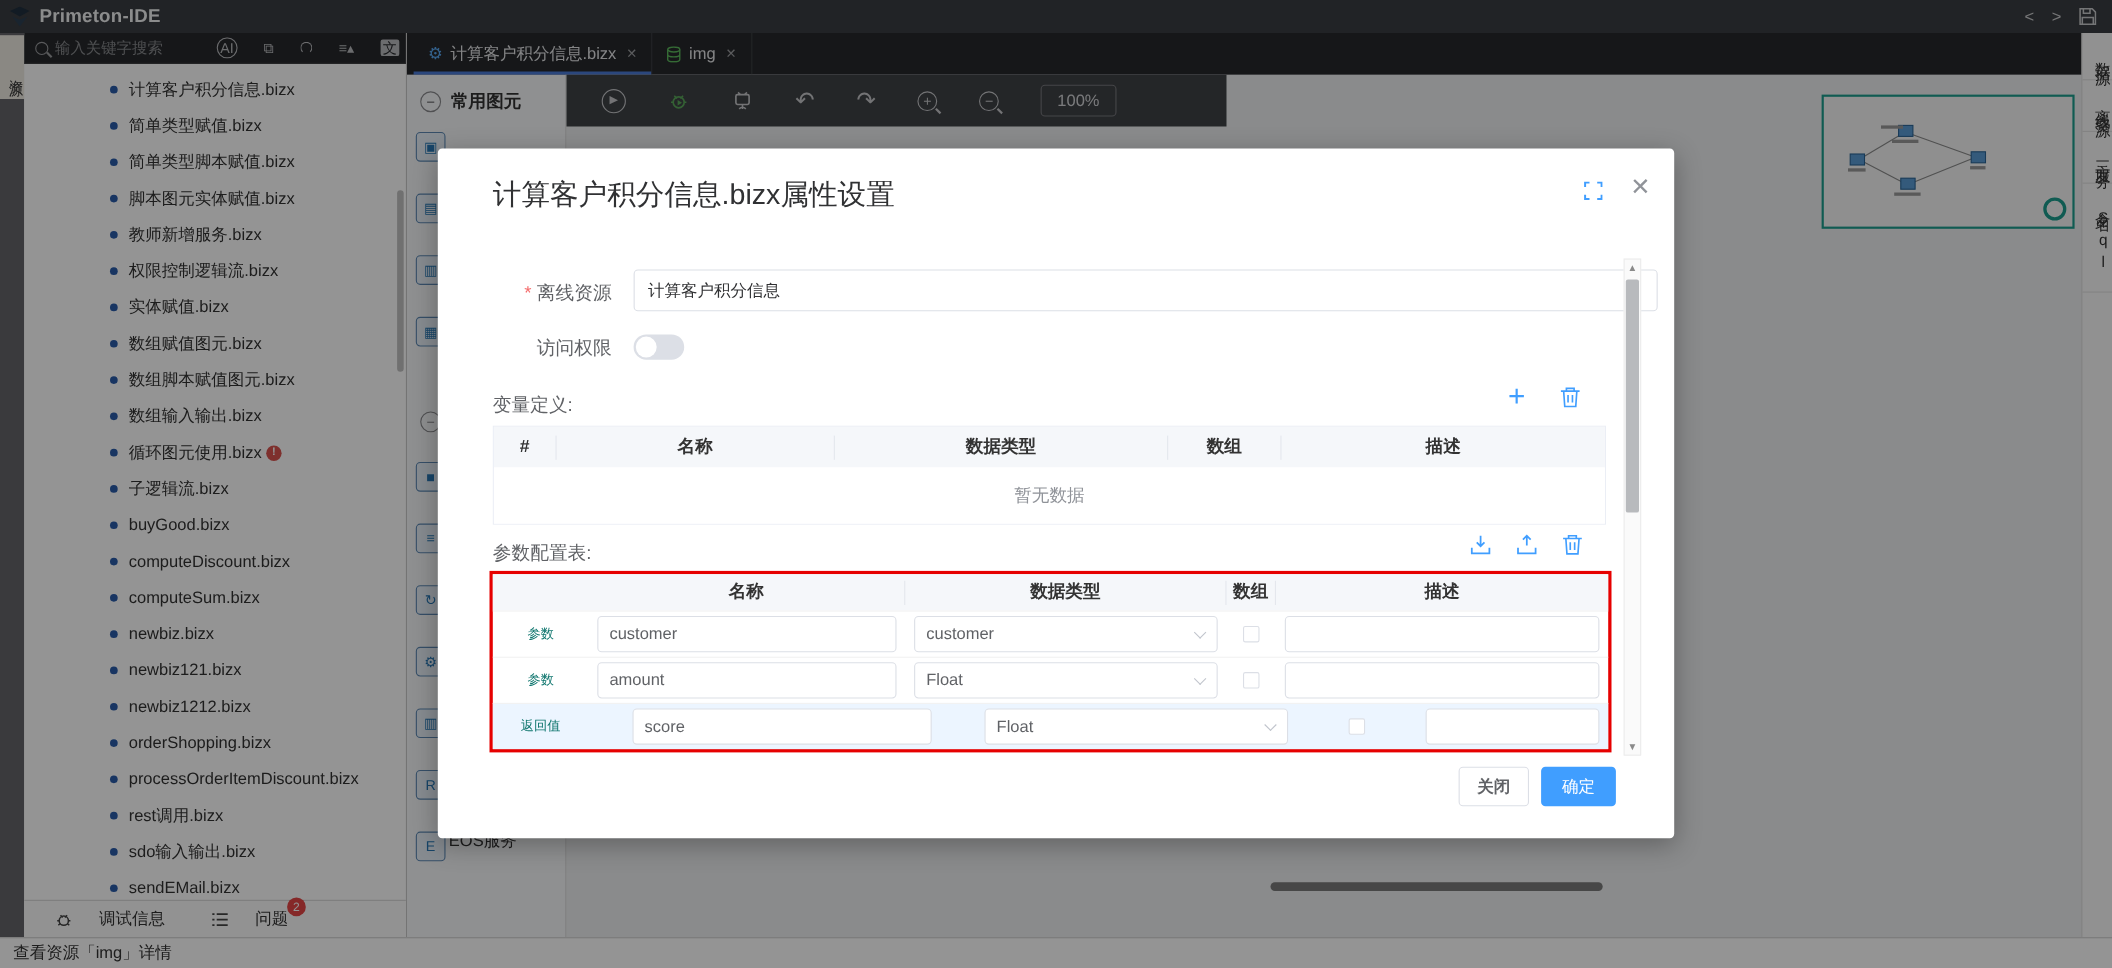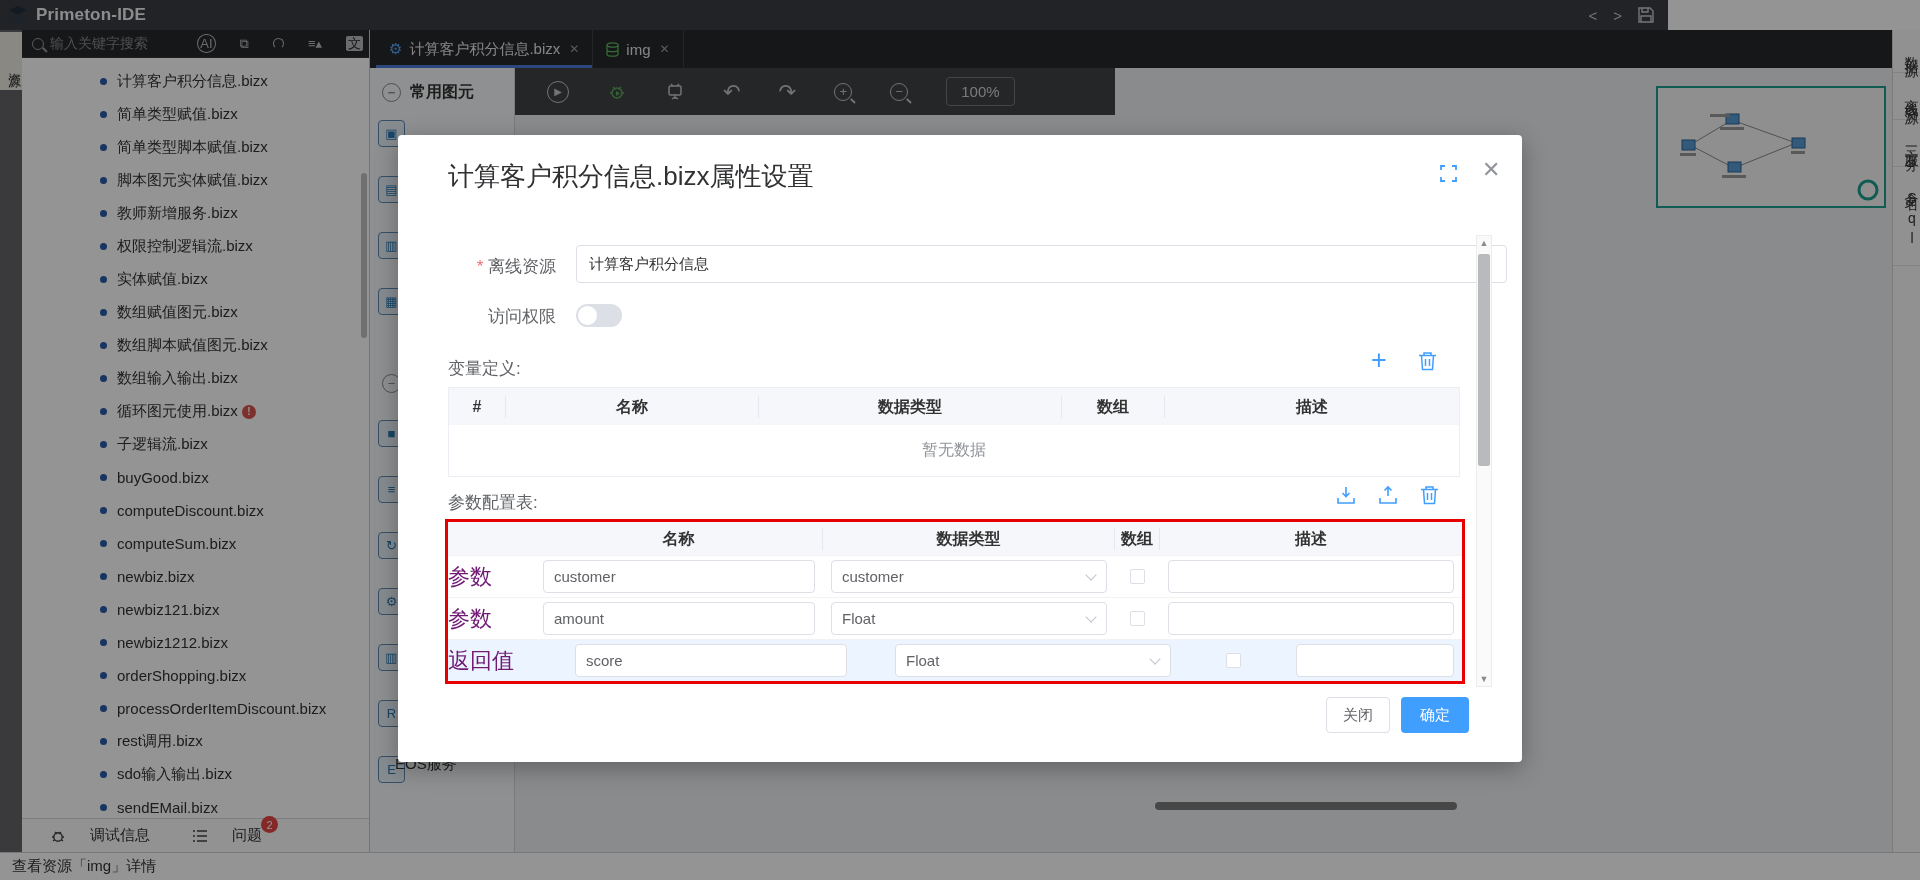--- a/index.html
+++ b/index.html
@@ -1,20 +1,20 @@
 <!DOCTYPE html>
 <html><head>
 <meta charset="utf-8">
 <style>
   * { margin:0; padding:0; box-sizing:border-box; }
   html,body { width:1920px; height:880px; overflow:hidden; background:#fff;
               font-family:"Liberation Sans","DejaVu Sans",sans-serif; }
 
   
-  .titlebar { position:absolute; left:0; top:0; width:1668px; height:30px;
+  .titlebar { position:absolute; left:0; top:0; width:1920px; height:30px;
               background:#3a3d42; display:flex; align-items:center; z-index:1; }
   .logo { width:20px; height:18px; margin-left:8px; }
   .app-title { color:#f0f1f2; font-size:17px; margin-left:8px; font-weight:bold; letter-spacing:.2px; }
   .tb-right { position:absolute; right:14px; top:0; height:30px; display:flex; align-items:center; gap:16px; color:#c9cacc; }
   .tb-chev { font-size:15px; cursor:pointer; }
   .save-ic svg { display:block; }
 
   
   .main { position:absolute; left:0; top:30px; width:1920px; height:822px; display:flex; }
 
@@ -62,21 +62,21 @@
   .editor-body { position:absolute; left:0; top:38px; right:0; bottom:0; display:flex; }
   .palette { width:145px; background:#f7f8fa; border-right:1px solid #d5d5d5; position:relative; }
   .pal-header { display:flex; align-items:center; gap:9px; padding:14px 0 10px 12px; font-size:16px; font-weight:bold; color:#333; }
   .minus-circle { width:19px; height:19px; border:1.5px solid #8a8b8e; border-radius:50%; color:#8a8b8e;
                   display:flex; align-items:center; justify-content:center; font-size:13px; line-height:1; flex:none;}
   .chip-col { position:absolute; left:8px; top:52px; display:flex; flex-direction:column; gap:29px; }
   .chip-col2 { position:absolute; left:8px; top:352px; display:flex; flex-direction:column; gap:29px; }
   .chip { width:27px; height:27px; background:#e8f1fa; border:1.5px solid #5d89b4; border-radius:4px;
           color:#2878b5; font-size:13px; display:flex; align-items:center; justify-content:center; }
   .group2-collapse { position:absolute; left:12px; top:306px; }
-  .eos-label { position:absolute; left:25px; top:687px; font-size:15px; color:#333; }
+  .eos-label { position:absolute; left:38px; top:687px; font-size:15px; color:#333; }
 
   .canvas { flex:1; position:relative; background:#eef0f1; }
   .toolstrip { position:absolute; left:0; top:0; width:600px; height:47px; background:#3f4246;
                display:flex; align-items:center; gap:38px; padding-left:32px; color:#c6c7ca; }
   .ts-ic { display:flex; align-items:center; justify-content:center; cursor:pointer; }
   .run-ic { width:22px; height:22px; border:1.5px solid #c6c7ca; border-radius:50%; font-size:10px; }
   .arrow-ic { font-size:21px; line-height:1; }
   .mag { width:18px; height:18px; border:1.7px solid #c6c7ca; border-radius:50%; font-size:13px; position:relative; }
   .mag::after { content:""; position:absolute; width:6px; height:1.7px; background:#c6c7ca; right:-5px; bottom:-2px; transform:rotate(45deg); }
   .zoom-box { border:1px solid #77787c; border-radius:4px; padding:5px 14px; font-size:15px; color:#d2d3d6; }
@@ -121,32 +121,32 @@
   .vhead { grid-template-columns:57px 253px 303px 103px 1fr; height:37px; }
   .vhead span, .phead span { border-right:1px solid #e4e7ed; line-height:22px; }
   .vhead span:last-child, .phead span:last-child { border-right:none; }
   .vempty { height:51px; background:#fff; display:flex; align-items:center; justify-content:center;
             color:#909399; font-size:16px; }
 
   .ptable { position:absolute; left:47px; top:384px; width:1020px; border:3px solid #e60000; background:#fff; }
   .phead { grid-template-columns:87px 288px 292px 45px 1fr; height:33px; }
   .prow { display:grid; grid-template-columns:87px 288px 292px 45px 1fr; height:42px; align-items:center; border-top:1px solid #f2f2f2; }
   .prow.hl { background:#ecf5ff;gap:32px; }
-  .kind { text-align:left; font-size:22px; color:#701a75; }
+  .kind { text-align:center; font-size:12px; color:#0f766e; }
   .cell { padding:0 8px; }
   .txt { width:100%; height:33px; border:1px solid #dcdfe6; border-radius:4px; padding:0 10px;
          font-size:15px; color:#606266; outline:none; background:#fff; font-family:inherit; }
   .sel { position:relative; height:33px; border:1px solid #dcdfe6; border-radius:4px; background:#fff;
          display:flex; align-items:center; padding:0 26px 0 10px; font-size:15px; color:#606266; cursor:pointer; }
   .chev { position:absolute; right:11px; top:10px; width:8px; height:8px;
           border-right:1.5px solid #c0c4cc; border-bottom:1.5px solid #c0c4cc; transform:rotate(45deg); }
   .cb { width:15px; height:15px; border:1px solid #dcdfe6; border-radius:2px; background:#fff; margin:0 auto; display:block; cursor:pointer; }
 
   .btn-close { position:absolute; left:928px; top:562px; height:36px; padding:0 16px; background:#fff;
-               border:1px solid #dcdfe6; border-radius:4px; font-size:15px; color:#606266; cursor:pointer; font-family:inherit;}
+               border:1px solid #dcdfe6; border-radius:4px; font-size:15px; color:#606266; cursor:pointer; font-family:inherit;font-weight:bold;}
   .btn-ok { position:absolute; left:1003px; top:562px; height:36px; width:68px; background:#409EFF; color:#fff;
             border:none; border-radius:4px; font-size:15px; cursor:pointer; font-family:inherit;}
 
   .msb { position:absolute; left:1078px; top:100px; width:16px; height:452px; background:#fafafa; border:1px solid #ececec; }
   .msb .ar { position:absolute; left:0; width:14px; height:14px; color:#8a8a8a; font-size:9px; text-align:center; line-height:14px; }
   .msb .thumb { position:absolute; left:1px; top:18px; width:12px; height:212px; background:#b8babd; border-radius:2px; }
 </style>
 </head>
 <body>
 

